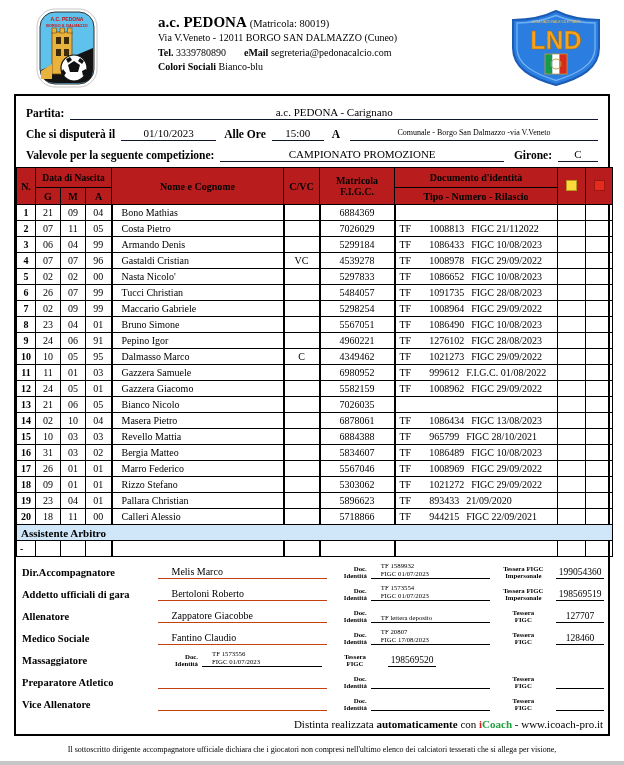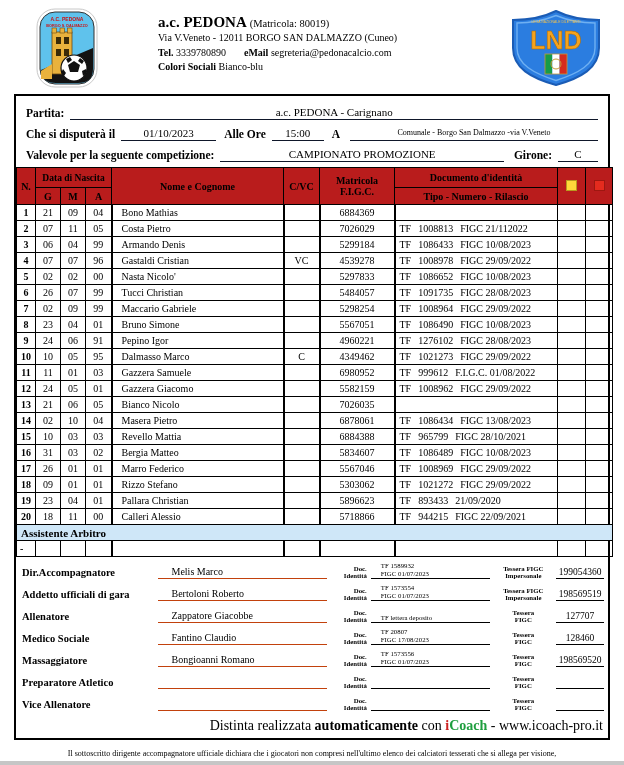--- a/index.html
+++ b/index.html
@@ -38,39 +38,39 @@
   .th2 { height:17px; font-size:10px; }
   .hdr-sm { font-size:9.5px; }
   .hdr-2l { font-size:10px; line-height:1.1; }
   .roster td { height:16px; font-size:10px; }
   .c-n { text-align:center; font-weight:bold; font-size:10.5px; }
   .c-d { text-align:center; font-size:10.5px; }
   .c-name { padding-left:9px; font-size:10px; border-left-width:2px !important; }
   .c-cvc { text-align:center; font-size:11px; border-left-width:2px !important; border-right-width:2px !important; }
   .c-matricola { text-align:center; font-size:11.5px; border-right-width:2px !important; }
   .c-doc { font-size:6.8px; padding-left:4px; }
-  .c-doc .p1 { margin-right:7px; }
+  .c-doc .p1 { margin-right:18px; }
   .c-doc .p2 { margin-right:7px; }
   .c-card { }
   .card { display:inline-block; width:11px; height:11px; margin:0 auto; }
   .card-wrap { text-align:center; }
   .y-card { background:#ffd83a; border:1px solid #b89a1e; }
   .r-card { background:#e52b1e; border:1px solid #9e1710; }
   tr.assist-bar td { background:#cfe7f8; font-weight:bold; font-size:11px; padding-left:4px; height:16px; }
   
   .staff-section { padding:5px 4px 0 6px; }
   .staff-row { display:flex; align-items:flex-end; height:17px; margin-bottom:5px; }
   .s-role { width:136px; font-weight:bold; font-size:10.5px; white-space:nowrap; padding-bottom:1px; }
   .s-name { width:170px; border-bottom:1px solid #c2410c; font-size:10px; padding-left:14px; line-height:13px; white-space:nowrap; }
   .s-doclabel { width:44px; font-size:6.8px; font-weight:bold; text-align:right; padding-right:4px; line-height:1.05; }
   .s-docfield { width:120px; border-bottom:1px solid #000; font-size:6.8px; line-height:1.15; padding-left:10px; white-space:nowrap; }
   .s-tesslabel { width:66px; font-size:6.8px; font-weight:bold; text-align:center; line-height:1.05; }
   .s-tessfield { width:48px; border-bottom:1px solid #000; font-size:9.5px; text-align:center; line-height:12px; }
   
-  .distinta { text-align:right; font-size:14px; padding:2px 5px 4px 12px; }
+  .distinta { text-align:right; font-size:11px; padding:2px 5px 4px 12px; }
   .distinta b { font-weight:bold; }
   .ic-i { color:#cc2222; font-weight:bold; }
   .ic-coach { color:#1e9e3e; font-weight:bold; }
   
   .footer-note { margin-top:8px; text-align:center; font-size:8px; line-height:1.4; }
   .bottom-edge { position:absolute; left:0; bottom:0; width:100%; height:4px; background:#c6c6c6; }
 </style>
 </head>
 <body>
 
@@ -495,21 +495,20 @@
     <span class="s-role">Medico Sociale</span>
     <span class="s-name">Fantino Claudio</span>
     <span class="s-doclabel"><span>Doc.</span><br><span>Identità</span></span>
     <span class="s-docfield"><span>TF  20807</span><br><span>FIGC 17/08/2023</span></span>
     <span class="s-tesslabel"><span>Tessera</span><br><span>FIGC</span></span>
     <span class="s-tessfield">128460</span>
   </div>
 
   <div class="staff-row">
     <span class="s-role">Massaggiatore</span>
-    <span class="s-name">Bongioanni Romano</span>
     <span class="s-doclabel"><span>Doc.</span><br><span>Identità</span></span>
     <span class="s-docfield"><span>TF  1573556</span><br><span>FIGC 01/07/2023</span></span>
     <span class="s-tesslabel"><span>Tessera</span><br><span>FIGC</span></span>
     <span class="s-tessfield">198569520</span>
   </div>
 
   <div class="staff-row">
     <span class="s-role">Preparatore Atletico</span>
     <span class="s-name"></span>
     <span class="s-doclabel"><span>Doc.</span><br><span>Identità</span></span>

